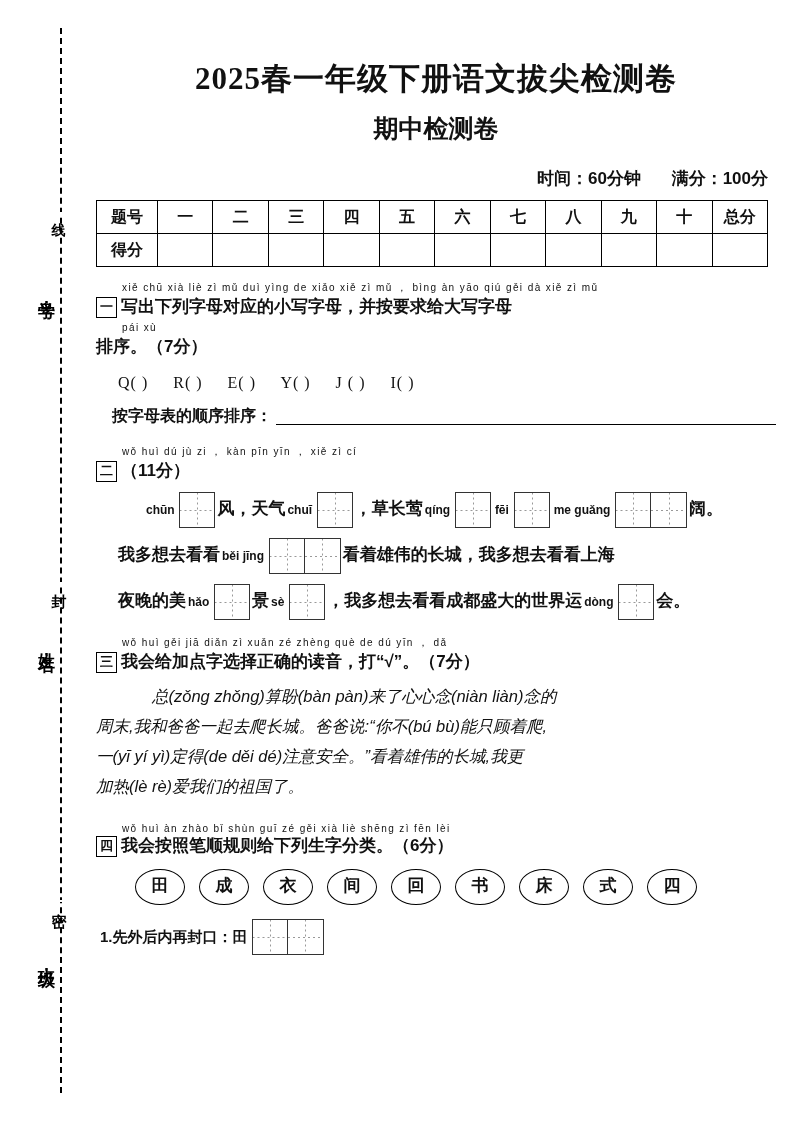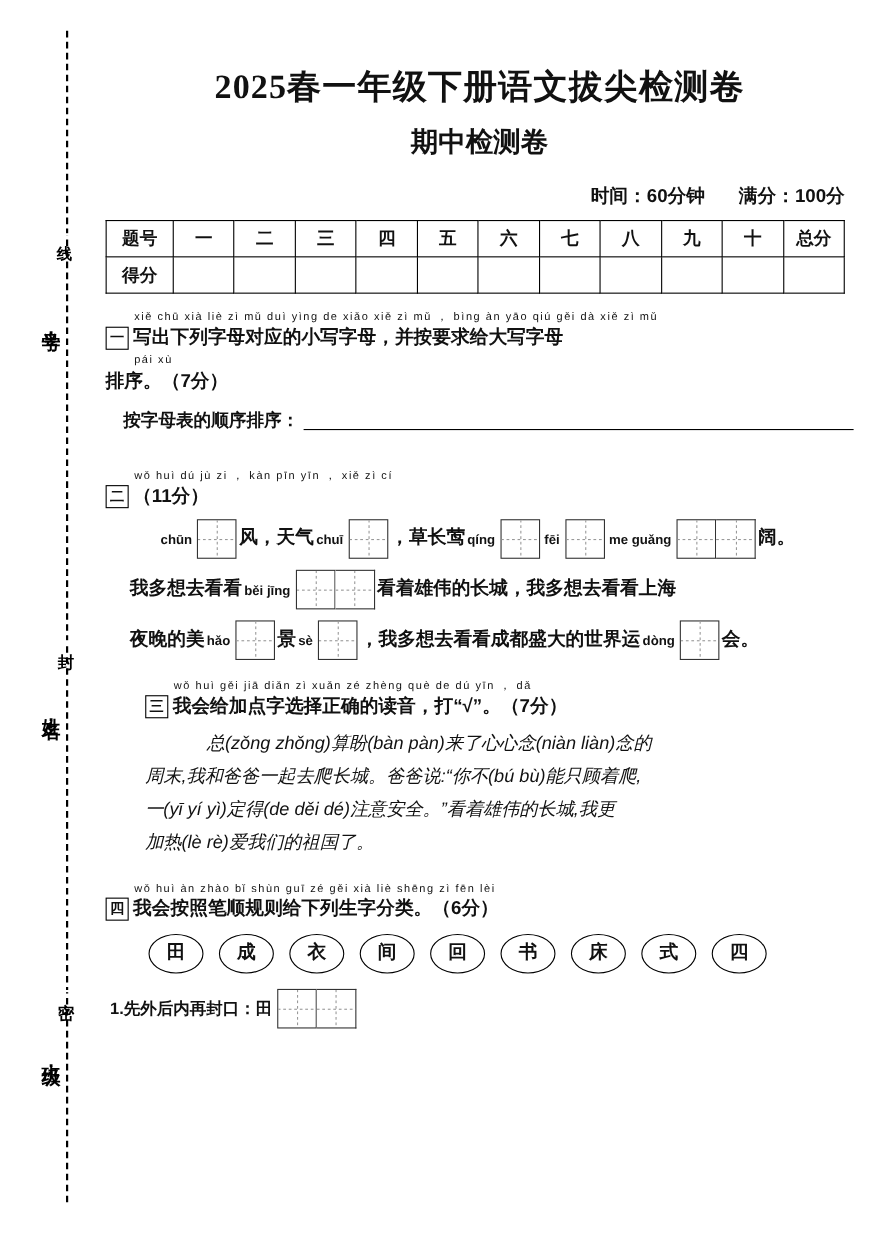--- a/index.html
+++ b/index.html
@@ -325,28 +325,36 @@
       <div style="font-size:10px;font-family:'Liberation Sans',sans-serif;padding-left:26px;letter-spacing:1.4px;">xiě chū xià liè zì mǔ duì yìng de xiǎo xiě zì mǔ ， bìng àn yāo qiú gěi dà xiě zì mǔ</div>
       <div class="qhead">
         <span class="qnum">一</span>
         <span>写出下列字母对应的小写字母，并按要求给大写字母</span>
       </div>
       <div style="font-size:10px;font-family:'Liberation Sans',sans-serif;padding-left:26px;letter-spacing:1.4px;margin-top:4px;">pái xù</div>
       <div class="qline2">
         <span>排序。</span><span>（7分）</span>
       </div>
 
+      <div class="letters">
+        <span>Q(        )</span>
+        <span>R(        )</span>
+        <span>E(        )</span>
+        <span>Y(        )</span>
+        <span>J (        )</span>
+        <span>I(        )</span>
+      </div>
 
       <div class="orderline">
         <span>按字母表的顺序排序：</span>
         <span class="ruled"></span>
       </div>
     </div>
 
-    <div class="q" style="margin-top:32px;">
+    <div class="q" style="margin-top:18px;">
       <div style="font-size:10px;font-family:'Liberation Sans',sans-serif;padding-left:26px;letter-spacing:1.4px;">wǒ huì dú jù zi ， kàn pīn yīn ， xiě zì cí</div>
       <div class="qhead">
         <span class="qnum">二</span>
           <span>（11分）</span>
       </div>
 
       <div class="sentrow" style="padding-left:48px;">
         <span class="pyblock">
           <span class="py">chūn</span>
           <span class="tz"></span>
@@ -394,21 +402,21 @@
         </span>
         <span class="txt">，我多想去看看成都盛大的世界运</span>
         <span class="pyblock">
           <span class="py">dòng</span>
           <span class="tz"></span>
         </span>
         <span class="txt">会。</span>
       </div>
     </div>
 
-    <div class="q" style="margin-top:16px;margin-left:36px;">
+    <div class="q" style="margin-top:16px;">
       <div style="font-size:10px;font-family:'Liberation Sans',sans-serif;padding-left:26px;letter-spacing:1.4px;">wǒ huì gěi jiā diǎn zì xuǎn zé zhèng què de dú yīn ， dǎ</div>
       <div class="qhead">
         <span class="qnum">三</span>
         <span>我会给加点字选择正确的读音，打“√”。</span>
           <span>（7分）</span>
       </div>
       <div class="para">
         <div class="first">总(zǒng  zhǒng)算盼(bàn  pàn)来了心心念(niàn  liàn)念的</div>
         <div>周末,我和爸爸一起去爬长城。爸爸说:“你不(bú  bù)能只顾着爬,</div>
         <div>一(yī  yí  yì)定得(de  děi  dé)注意安全。”看着雄伟的长城,我更</div>

